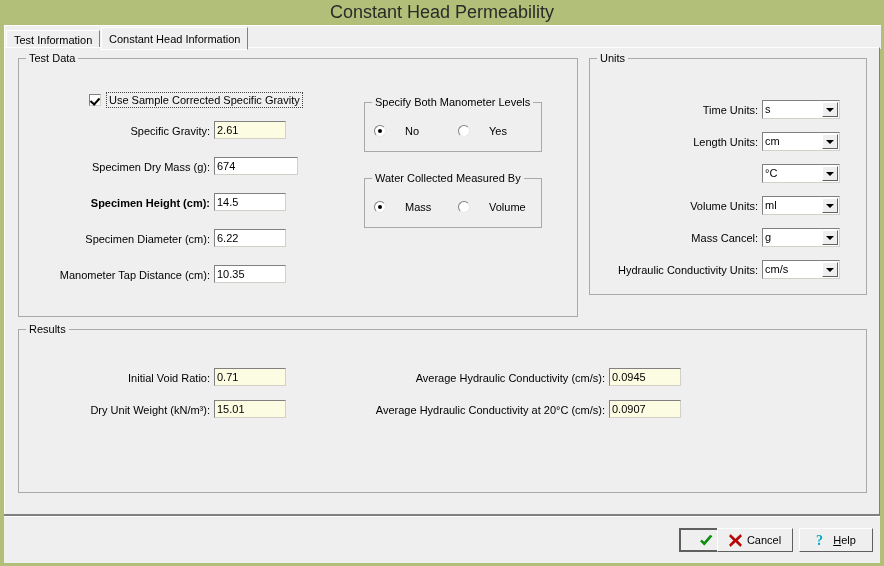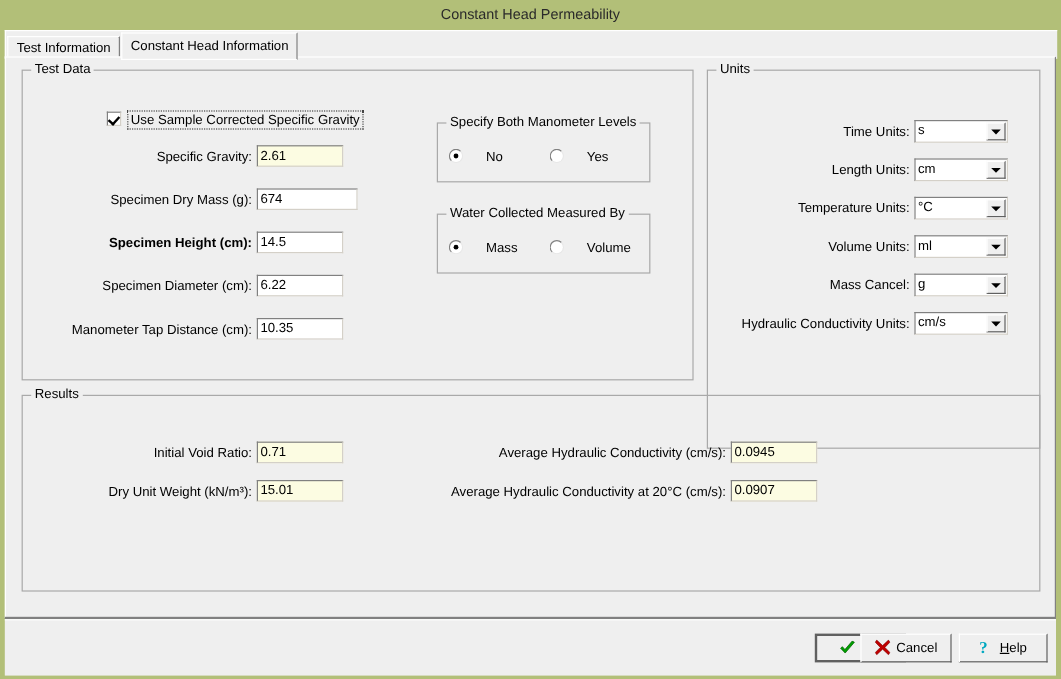--- a/index.html
+++ b/index.html
@@ -24,21 +24,21 @@
     width: 884px; height: 566px;
     background: #b2bf78;
   }
   .titlebar {
     position: absolute;
     left: 0; top: 0;
     width: 884px; height: 24px;
     background: #b2bf78;
     text-align: center;
     line-height: 24px;
-    font-size: 12px;
+    font-size: 18px;
     color: #2a2a2a;
   }
 
   
   .tabstrip {
     position: absolute;
     left: 4px; top: 25px;
     width: 876px; height: 23px;
     background: #efefef;
     border-left: 1px solid #ffffff;
@@ -313,36 +313,35 @@
         <div class="gtitle">Water Collected Measured By</div>
         <div class="radwrap" style="left:9px; top:21px;">
           <span class="radbox sel"></span><span class="radlabel">Mass</span>
         </div>
         <div class="radwrap" style="left:93px; top:21px;">
           <span class="radbox"></span><span class="radlabel">Volume</span>
         </div>
       </div>
     </div>
 
-    <div class="groupbox" style="left:584px; top:10px; width:278px; height:316px;">
+    <div class="groupbox" style="left:584px; top:10px; width:278px; height:237px;">
       <div class="gtitle">Units</div>
 
       <div class="lbl" style="left:0px; top:44px; width:168px;">Time Units:</div>
       <div class="combo" style="left:172px; top:41px;">
         <span>s</span>
         <span class="arrowbtn"></span>
       </div>
 
       <div class="lbl" style="left:0px; top:76px; width:168px;">Length Units:</div>
       <div class="combo" style="left:172px; top:73px;">
         <span>cm</span>
         <span class="arrowbtn"></span>
       </div>
 
-      <div class="lbl" style="left:0px; top:108px; width:168px;">Temperature Units:</div>
       <div class="combo" style="left:172px; top:105px;">
         <span>°C</span>
         <span class="arrowbtn"></span>
       </div>
 
       <div class="lbl" style="left:0px; top:140px; width:168px;">Volume Units:</div>
       <div class="combo" style="left:172px; top:137px;">
         <span>ml</span>
         <span class="arrowbtn"></span>
       </div>

